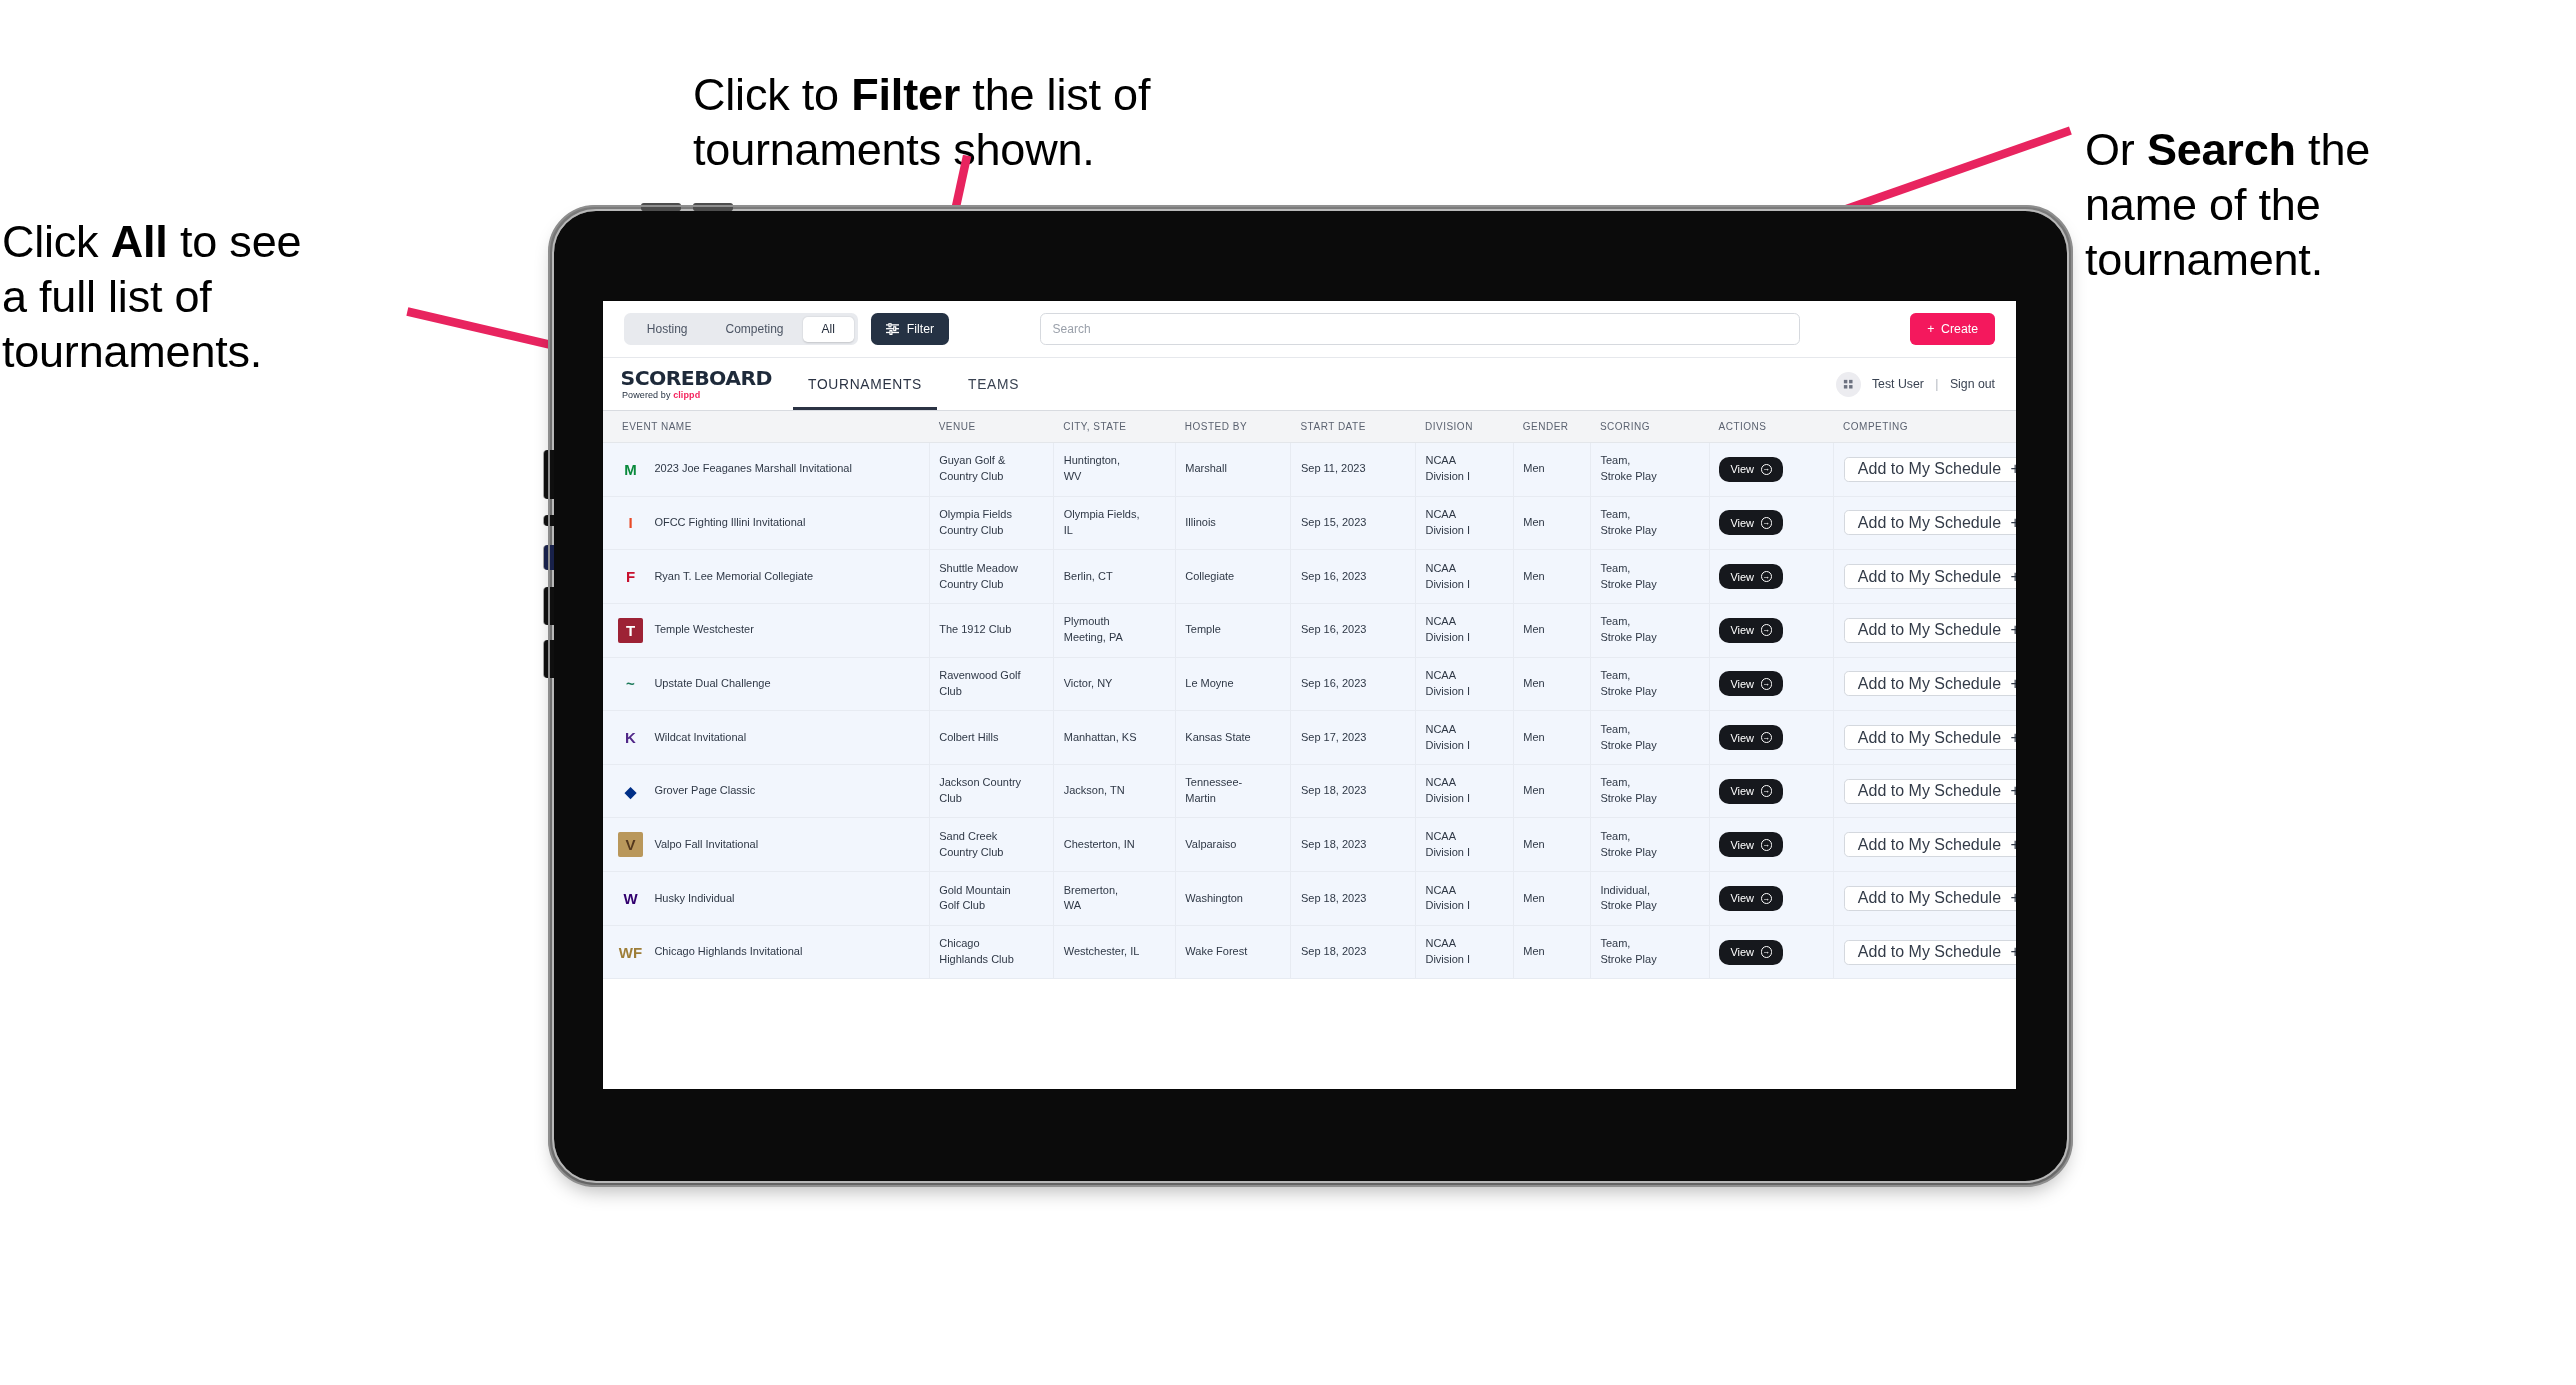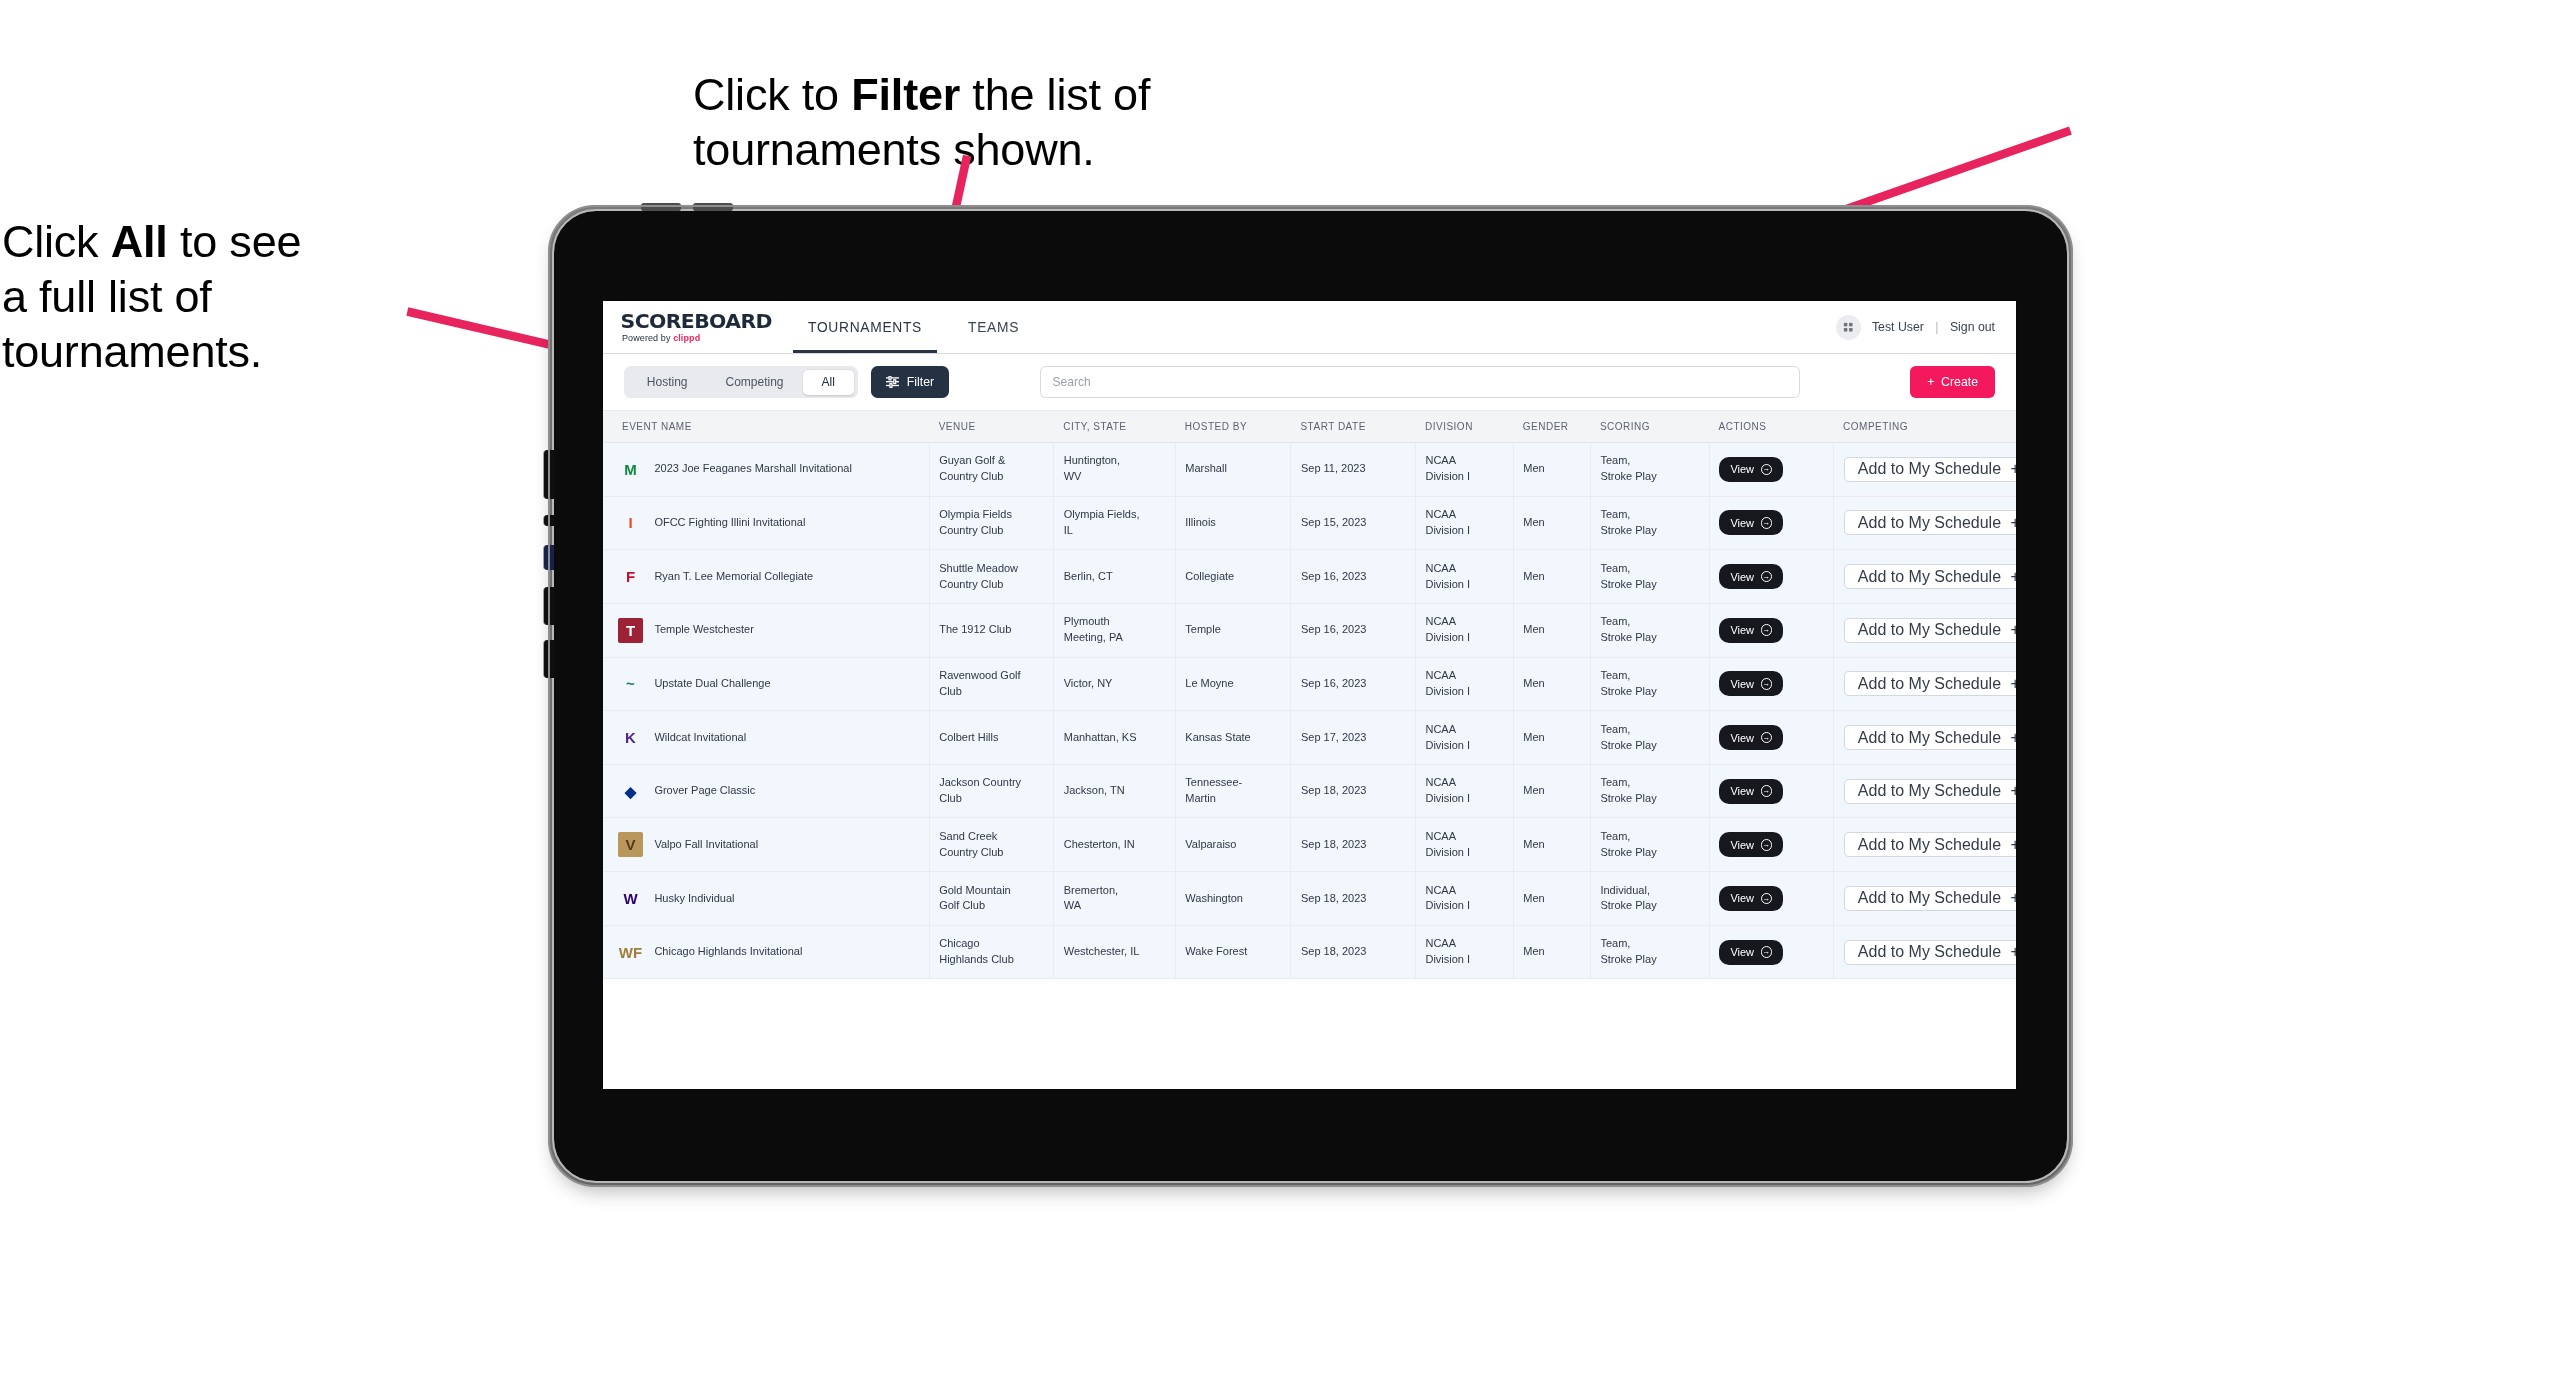--- a/index.html
+++ b/index.html
@@ -224,20 +224,25 @@
 
   <div class="annot" id="annot-all">
     <span>Click <b>All</b> to see
 a full list of
 tournaments.</span>
   </div>
   <div class="annot" id="annot-filter">
     <span>Click to <b>Filter</b> the list of
 tournaments shown.</span>
   </div>
+  <div class="annot" id="annot-search">
+    <span>Or <b>Search</b> the
+name of the
+tournament.</span>
+  </div>
 
   <svg class="arrow" style="left:399px; top:285px; width:380px; height:123px;" viewBox="0 0 400 130">
     <defs>
       <marker id="ah1" markerWidth="7" markerHeight="7" refX="3" refY="3.5" orient="auto">
         <path d="M0,0 L7,3.5 L0,7 z" fill="#e8245f"></path>
       </marker>
     </defs>
     <line x1="8" y1="28" x2="360" y2="110" stroke="#e8245f" stroke-width="9" marker-end="url(#ah1)"></line>
   </svg>
 
@@ -264,20 +269,49 @@
   <div id="tablet">
     <div class="tbtn" id="btn-top-a"></div>
     <div class="tbtn" id="btn-top-b"></div>
     <div class="sidebtn" id="sb1"></div>
     <div class="sidebtn" id="sb2"></div>
     <div class="sidebtn" id="sb3"></div>
     <div class="sidebtn" id="sb4"></div>
     <div class="sidebtn" id="sb5"></div>
 
     <div id="screen">
+
+      <div id="toolbar">
+        <div id="segmented">
+          <div class="seg">Hosting</div>
+          <div class="seg">Competing</div>
+          <div class="seg active">All</div>
+        </div>
+
+        <button id="filter-btn">
+          <svg width="13.3" height="11.4" viewBox="0 0 14 12">
+            <line x1="0" y1="2" x2="14" y2="2" stroke="#fff" stroke-width="1.4"></line>
+            <line x1="0" y1="6" x2="14" y2="6" stroke="#fff" stroke-width="1.4"></line>
+            <line x1="0" y1="10" x2="14" y2="10" stroke="#fff" stroke-width="1.4"></line>
+            <rect x="3.2" y="0" width="2" height="4" fill="#253244" stroke="#fff" stroke-width="1.3"></rect>
+            <rect x="8.2" y="4" width="2" height="4" fill="#253244" stroke="#fff" stroke-width="1.3"></rect>
+            <rect x="4.2" y="8" width="2" height="4" fill="#253244" stroke="#fff" stroke-width="1.3"></rect>
+          </svg>
+          <span>Filter</span>
+        </button>
+
+        <div id="search-wrap">
+          <input id="search-input" type="text" placeholder="Search" style="">
+        </div>
+
+        <button id="create-btn">
+          <span>+</span>
+          <span>Create</span>
+        </button>
+      </div>
 
       <div id="app-header">
         <div id="brand">
           <div class="brand-word">SCOREBOARD</div>
           <div class="brand-sub">
             <span>Powered by </span><span class="clippd">clippd</span>
           </div>
         </div>
 
         <div class="navtabs">
@@ -295,49 +329,20 @@
               <rect x="1" y="1" width="4" height="4" fill="#6d7280"></rect>
               <rect x="7" y="1" width="4" height="4" fill="#6d7280"></rect>
               <rect x="1" y="7" width="4" height="4" fill="#6d7280"></rect>
               <rect x="7" y="7" width="4" height="4" fill="#6d7280"></rect>
             </svg>
           </div>
           <span>Test User</span>
           <span class="sep">|</span>
           <a href="#">Sign out</a>
         </div>
-      </div>
-
-      <div id="toolbar">
-        <div id="segmented">
-          <div class="seg">Hosting</div>
-          <div class="seg">Competing</div>
-          <div class="seg active">All</div>
-        </div>
-
-        <button id="filter-btn">
-          <svg width="13.3" height="11.4" viewBox="0 0 14 12">
-            <line x1="0" y1="2" x2="14" y2="2" stroke="#fff" stroke-width="1.4"></line>
-            <line x1="0" y1="6" x2="14" y2="6" stroke="#fff" stroke-width="1.4"></line>
-            <line x1="0" y1="10" x2="14" y2="10" stroke="#fff" stroke-width="1.4"></line>
-            <rect x="3.2" y="0" width="2" height="4" fill="#253244" stroke="#fff" stroke-width="1.3"></rect>
-            <rect x="8.2" y="4" width="2" height="4" fill="#253244" stroke="#fff" stroke-width="1.3"></rect>
-            <rect x="4.2" y="8" width="2" height="4" fill="#253244" stroke="#fff" stroke-width="1.3"></rect>
-          </svg>
-          <span>Filter</span>
-        </button>
-
-        <div id="search-wrap">
-          <input id="search-input" type="text" placeholder="Search" style="">
-        </div>
-
-        <button id="create-btn">
-          <span>+</span>
-          <span>Create</span>
-        </button>
       </div>
 
       <div id="table-area">
         <table>
           <colgroup>
             <col style="width:220px">
               <col style="width:84px">
               <col style="width:82px">
             <col style="width:78px">
               <col style="width:84px">

